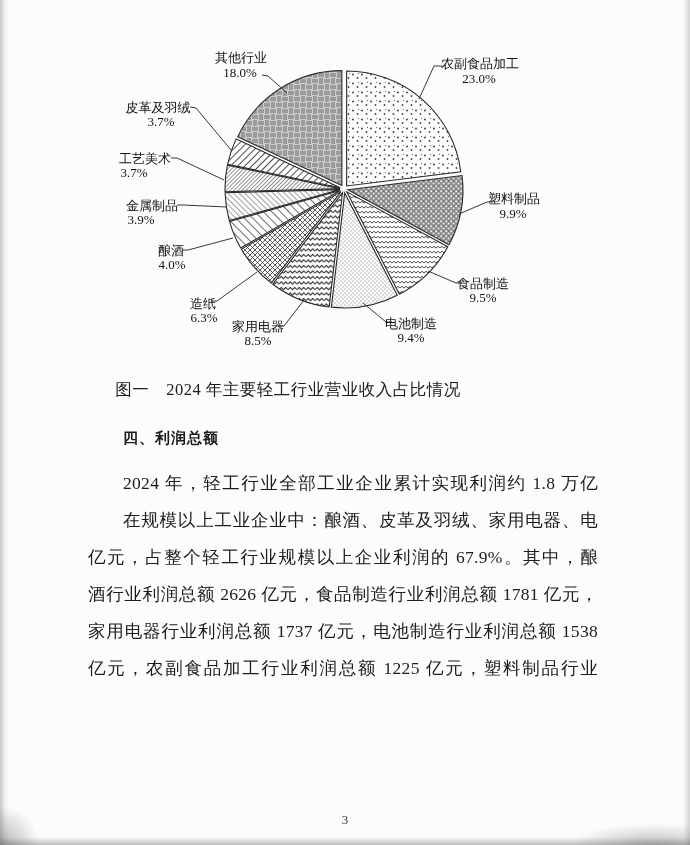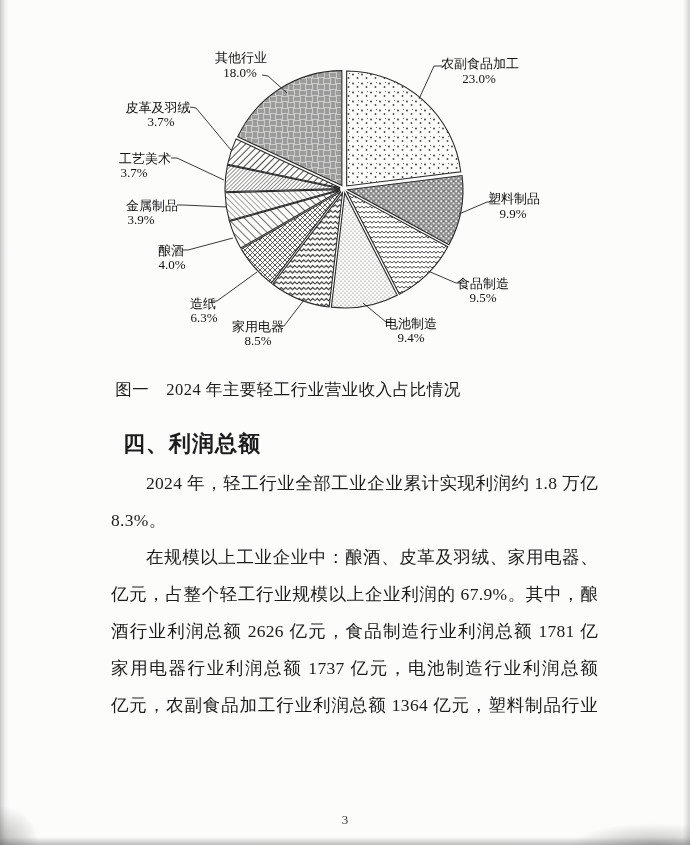--- a/index.html
+++ b/index.html
@@ -19,25 +19,25 @@
   .smudge-br   { position:absolute; right:0; bottom:0; width:120px; height:22px;
                  background:radial-gradient(ellipse at 70% 100%, rgba(100,100,100,.40), rgba(0,0,0,0) 70%); }
   .smudge-bl   { position:absolute; left:0; bottom:0; width:40px; height:40px;
                  background:radial-gradient(ellipse at 0% 100%, rgba(90,90,90,.45), rgba(0,0,0,0) 70%); }
 
   .chart-svg { position:absolute; left:0; top:0; }
   .chart-svg text { font-family:"Liberation Serif","DejaVu Serif",serif; font-size:13px; fill:#111; }
 
   .caption { position:absolute; left:0; top:379px; width:576px; text-align:center;
              font-size:16.5px; letter-spacing:.5px; }
-  .heading { position:absolute; left:123px; top:429px; font-size:22px; font-weight:bold;
+  .heading { position:absolute; left:123px; top:429px; font-size:15px; font-weight:bold;
              letter-spacing:1px; }
   .bodytext { position:absolute; left:88px; top:465px; width:510px; font-size:17.5px; }
   .tline { height:37px; line-height:37px; text-align:justify; text-align-last:justify;
-           overflow:hidden; letter-spacing:.3px;margin-left:23px; }
+           overflow:hidden; letter-spacing:.3px; }
   .tline.indent { text-indent:35px; }
   .tline.no-j   { text-align-last:left; }
   .pagenum { position:absolute; left:0; top:812px; width:690px; text-align:center;
              font-size:13px; color:#333; }
 </style>
 </head>
 <body>
 
 <div class="page">
 
@@ -147,28 +147,27 @@
         <text x="240" y="77" text-anchor="middle">18.0%</text>
       </g>
   </svg>
 
   <div class="caption">图一　2024 年主要轻工行业营业收入占比情况</div>
   <div class="heading">四、利润总额</div>
 
   <div class="bodytext">
     <div>
         <div class="tline indent">2024 年，轻工行业全部工业企业累计实现利润约 1.8 万亿</div>
-        <div class="tline no-j">8.3%。</div>
       </div>
     <div>
         <div class="tline indent">在规模以上工业企业中：酿酒、皮革及羽绒、家用电器、电</div>
         <div class="tline">亿元，占整个轻工行业规模以上企业利润的 67.9%。其中，酿</div>
         <div class="tline">酒行业利润总额 2626 亿元，食品制造行业利润总额 1781 亿元，</div>
         <div class="tline">家用电器行业利润总额 1737 亿元，电池制造行业利润总额 1538</div>
-        <div class="tline">亿元，农副食品加工行业利润总额 1364 亿元，塑料制品行业</div>
+        <div class="tline">亿元，农副食品加工行业利润总额 1225 亿元，塑料制品行业</div>
       </div>
   </div>
 
   <div class="pagenum">3</div>
 
   <div class="edge-left"></div>
   <div class="edge-right"></div>
   <div class="edge-bottom"></div>
   <div class="smudge-br"></div>
   <div class="smudge-bl"></div>

